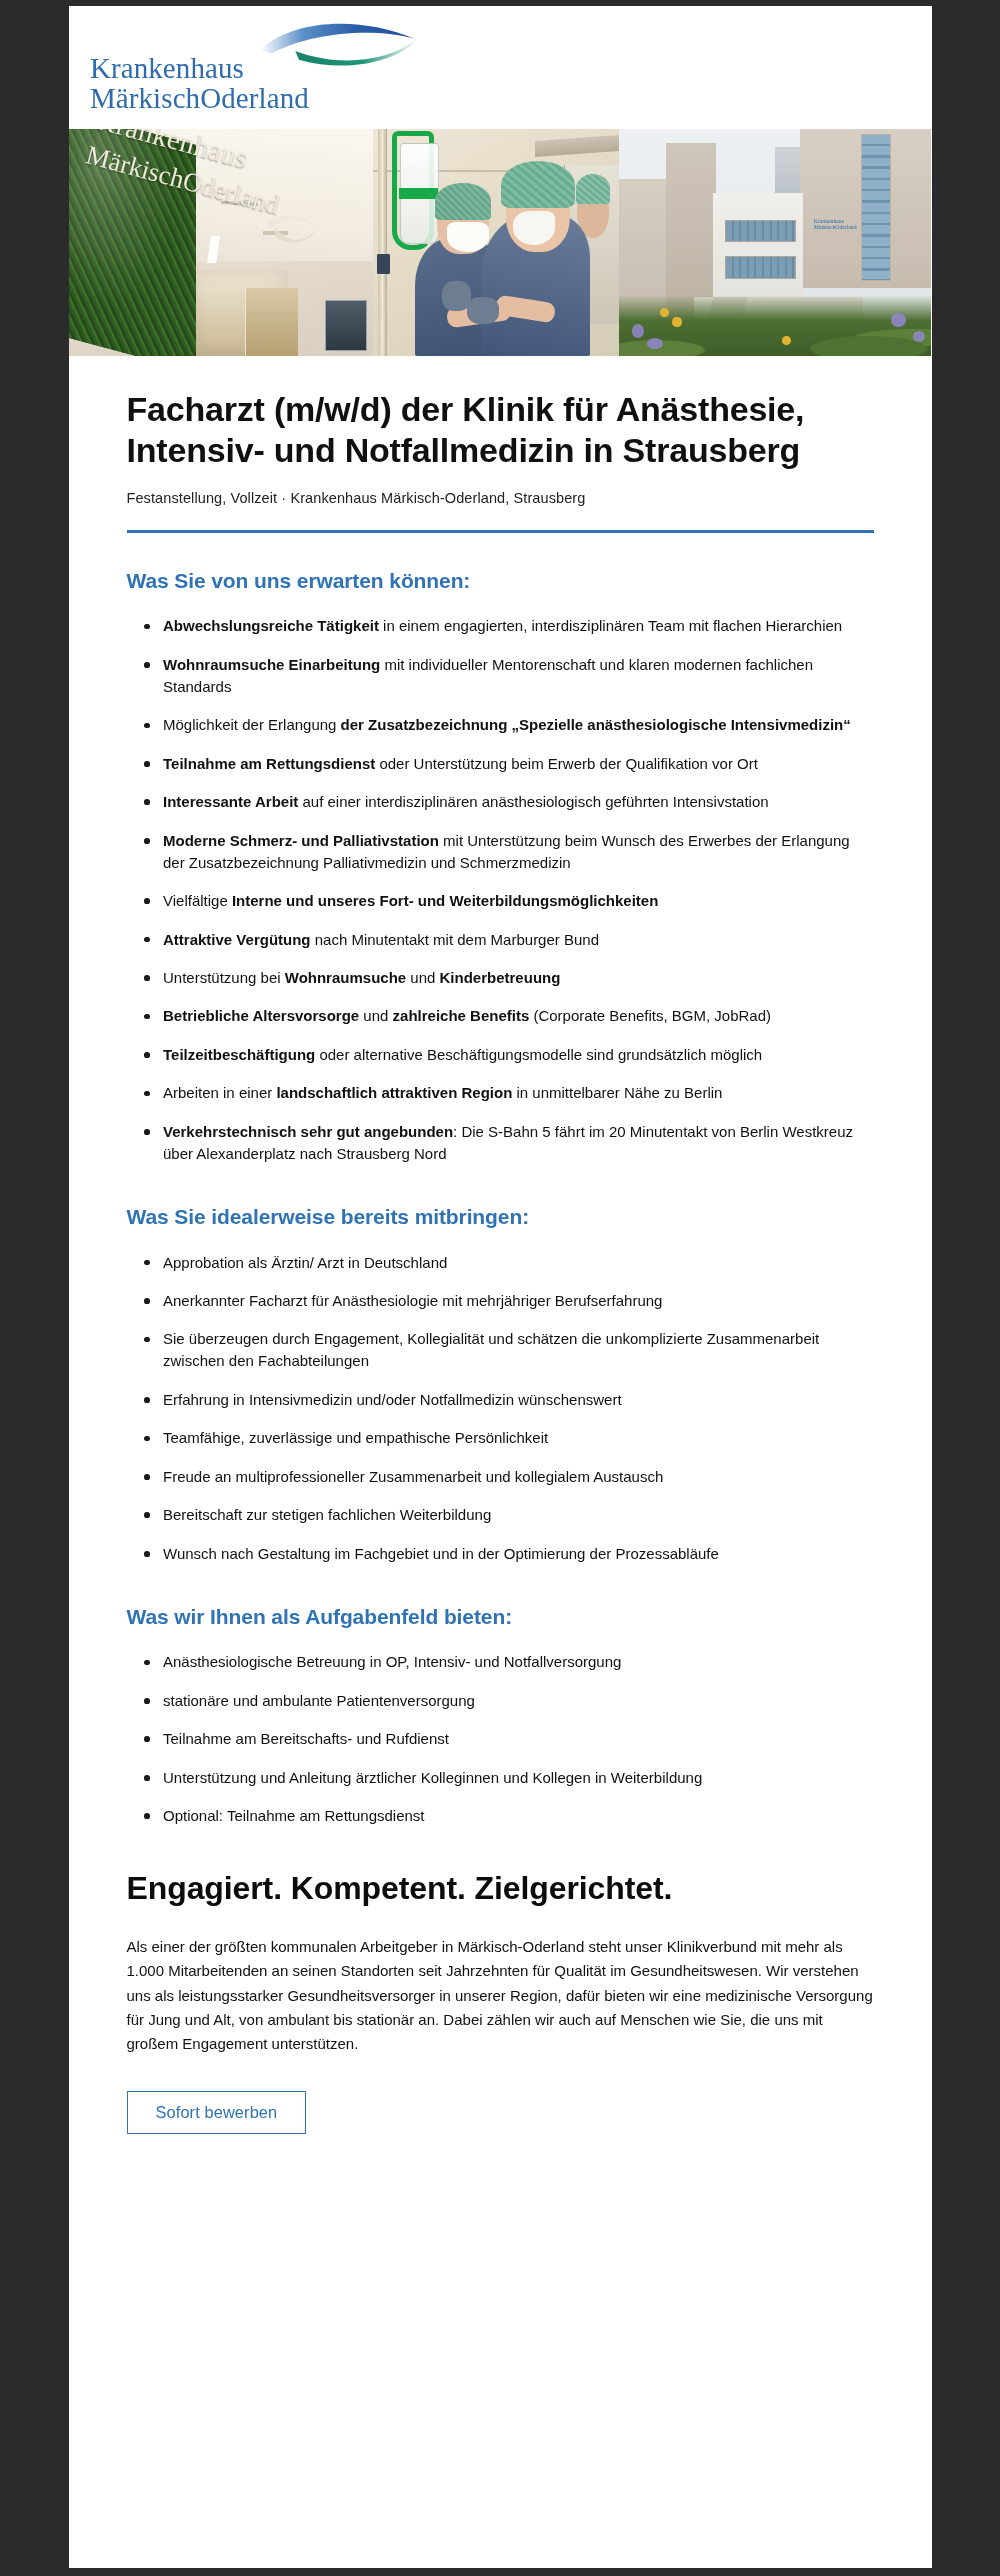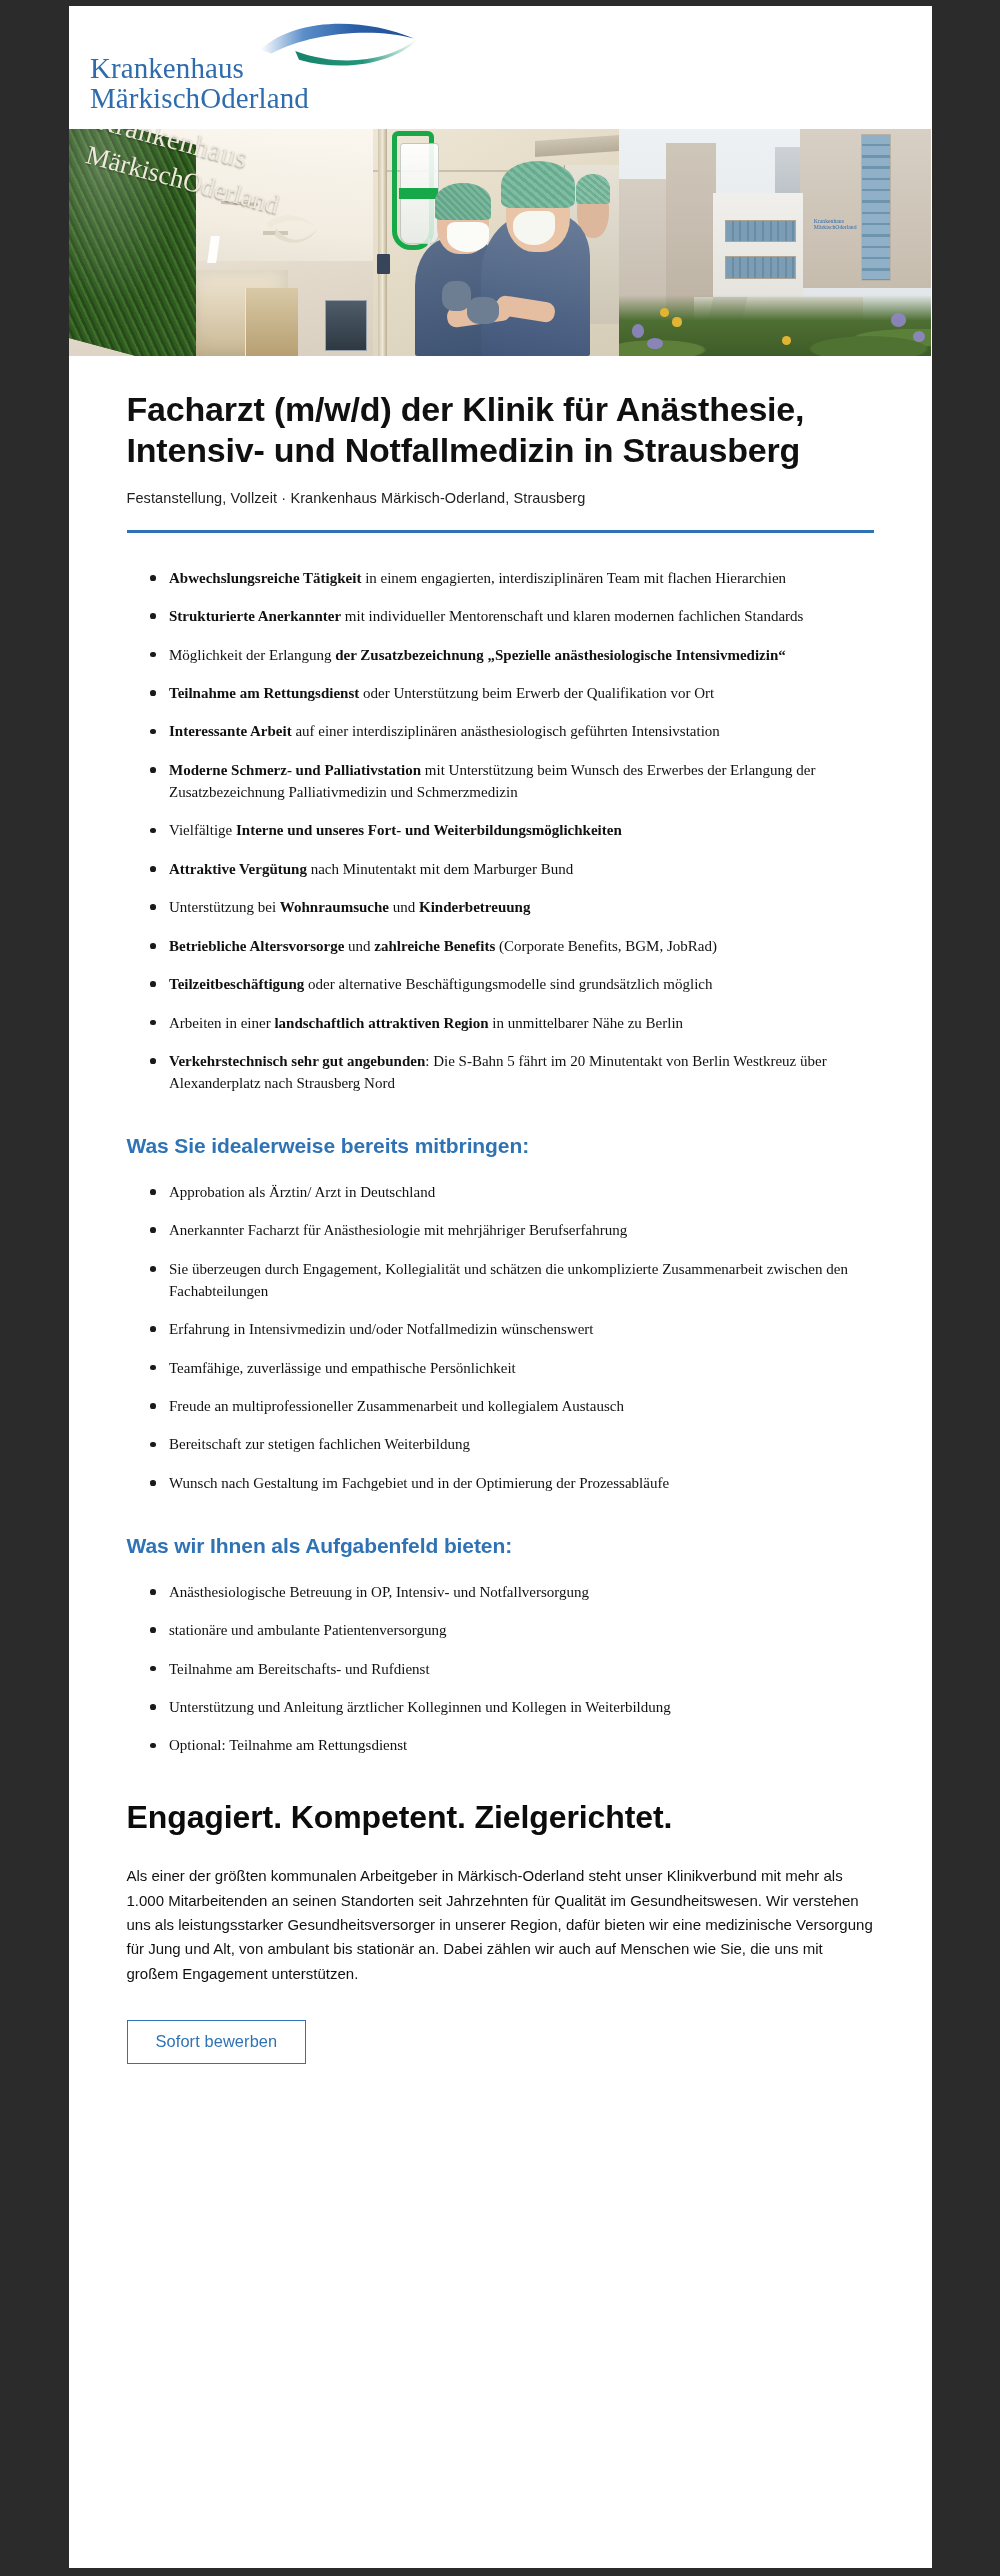--- a/index.html
+++ b/index.html
@@ -335,23 +335,22 @@
     color: #2f73b5;
     font-weight: bold;
     font-size: 21px;
     line-height: 1.3;
     margin: 0 0 21.4px 0;
     letter-spacing: -0.1px;
   }
   .section.gap-top { margin-top: 38px; }
   ul.bullets {
     list-style: none;
-    margin: 16px;
+    margin: 10px;
     padding: 0;
-    font-family: Liberation Serif, serif;
   }
   ul.bullets li {
     position: relative;
     padding-left: 26.5px;
     margin-bottom: 16.4px;
     font-size: 15px;
     line-height: 1.47;
     color: #111111;
     max-width: 863px;
   }
@@ -502,23 +501,24 @@
     </div>
   </div>
 
   <div class="content">
 
     <h1 class="job-title">Facharzt (m/w/d) der Klinik für Anästhesie, Intensiv- und Notfallmedizin in Strausberg</h1>
     <div class="job-meta">Festanstellung, Vollzeit · Krankenhaus Märkisch-Oderland, Strausberg</div>
     <div class="rule"></div>
 
     <div class="section">
+      <h2 class="section-heading">Was Sie von uns erwarten können:</h2>
       <ul class="bullets">
         <li><b>Abwechslungsreiche Tätigkeit</b><span> in einem engagierten, interdisziplinären Team mit flachen Hierarchien</span></li>
-        <li><b>Strukturierte Anerkannter</b><span> mit individueller Mentorenschaft und klaren modernen fachlichen Standards</span></li>
+        <li><b>Wohnraumsuche Einarbeitung</b><span> mit individueller Mentorenschaft und klaren modernen fachlichen Standards</span></li>
         <li><span>Möglichkeit der Erlangung </span><b>der Zusatzbezeichnung „Spezielle anästhesiologische Intensivmedizin“</b><span></span></li>
         <li><b>Teilnahme am Rettungsdienst</b><span> oder Unterstützung beim Erwerb der Qualifikation vor Ort</span></li>
         <li><b>Interessante Arbeit</b><span> auf einer interdisziplinären anästhesiologisch geführten Intensivstation</span></li>
         <li><b>Moderne Schmerz- und Palliativstation</b><span> mit Unterstützung beim Wunsch des Erwerbes der Erlangung der Zusatzbezeichnung Palliativmedizin und Schmerzmedizin</span></li>
         <li><span>Vielfältige </span><b>Interne und unseres Fort- und Weiterbildungsmöglichkeiten</b><span></span></li>
         <li><b>Attraktive Vergütung</b><span> nach Minutentakt mit dem Marburger Bund</span></li>
         <li><span>Unterstützung bei </span><b>Wohnraumsuche</b><span> und </span><b>Kinderbetreuung</b><span></span></li>
         <li><b>Betriebliche Altersvorsorge</b><span> und </span><b>zahlreiche Benefits</b><span> (Corporate Benefits, BGM, JobRad)</span></li>
         <li><b>Teilzeitbeschäftigung</b><span> oder alternative Beschäftigungsmodelle sind grundsätzlich möglich</span></li>
         <li><span>Arbeiten in einer </span><b>landschaftlich attraktiven Region</b><span> in unmittelbarer Nähe zu Berlin</span></li>

